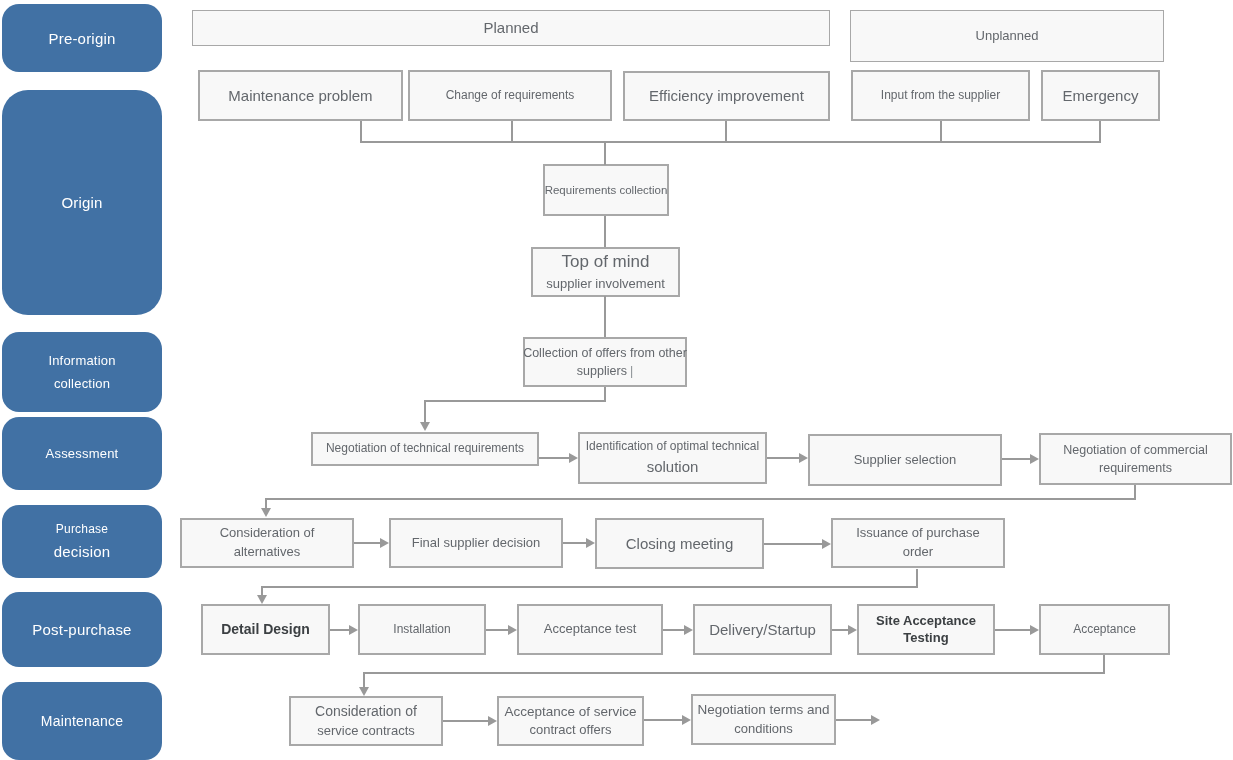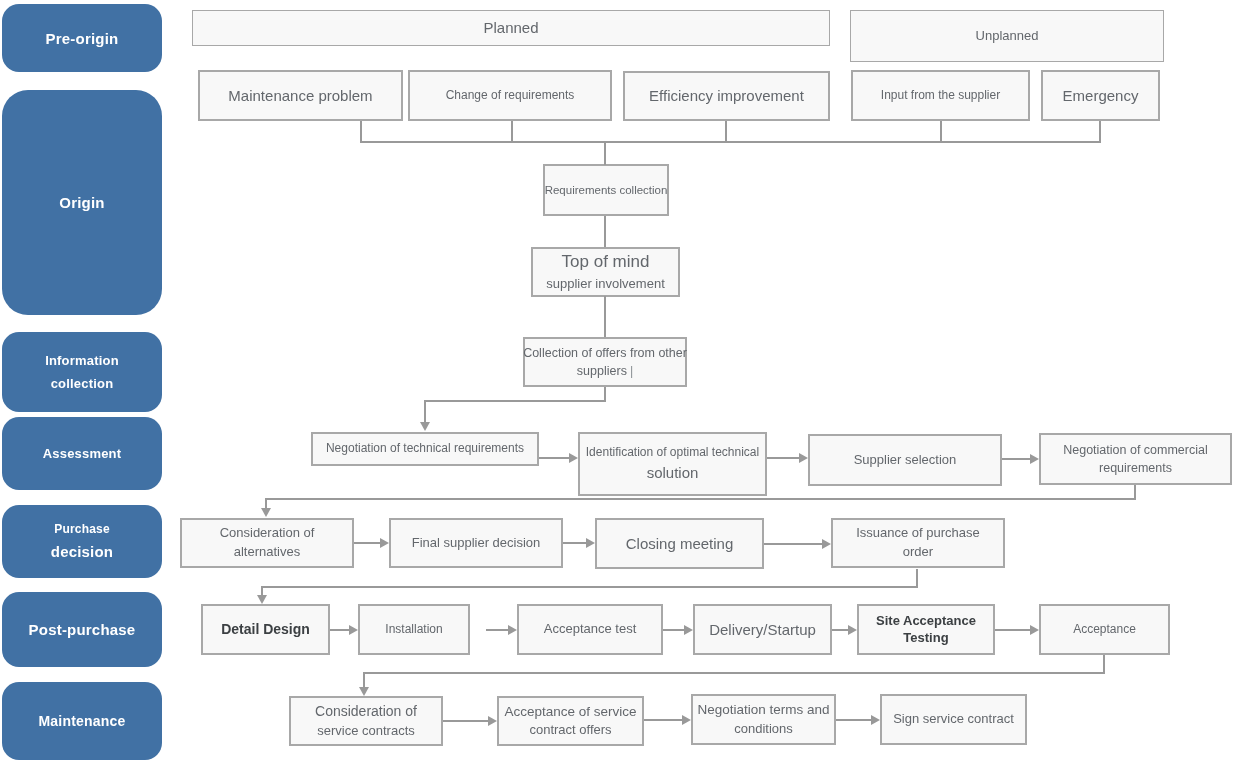--- a/index.html
+++ b/index.html
@@ -2,21 +2,21 @@
 <html style="--background: #ffffff; --stage-fill: #4171a4; --stage-text: #ffffff; --node-fill: #f8f8f8; --node-border: #a8a8a8; --node-text: #63676c; --node-text-dark: #3c4043; --connector: #999999;"><head>
 <meta charset="utf-8">
 <style>
   *{margin:0;padding:0;box-sizing:border-box}
   html,body{background:#fff}
   body{font-family:"Liberation Sans",sans-serif}
   #canvas{position:relative;width:1233px;height:760px;background:var(--background,#ffffff);overflow:hidden}
 
   .stage{position:absolute;left:2px;width:160px;background:var(--stage-fill,#4171a4);color:var(--stage-text,#fff);
          border-radius:17px;display:flex;flex-direction:column;justify-content:center;align-items:center;
-         text-align:center;font-weight:700;letter-spacing:.2px}
+         text-align:center;font-weight:400;letter-spacing:.2px}
   .stage span{display:block}
 
   .node{position:absolute;background:var(--node-fill,#f8f8f8);border:2px solid var(--node-border,#a8a8a8);
         color:var(--node-text,#63676c);display:flex;flex-direction:column;justify-content:center;align-items:center;
         text-align:center;line-height:1.45}
   .node span{display:block;white-space:nowrap}
   .node span.inl{display:inline}
   .thin{border-width:1.5px}
   .f11{font-size:11.5px}.f12{font-size:12px}.f125{font-size:12.5px}.f13{font-size:13px}
   .f135{font-size:13.5px}.f14{font-size:14px}.f15{font-size:15px}.f17{font-size:17px}
@@ -90,21 +90,21 @@
     <span class="f13">supplier involvement</span>
   </div>
   <div class="node f125" style="left:523px;top:337px;width:164px;height:50px">
     <span>Collection of offers from other</span>
     <span><span class="inl">suppliers</span><span class="inl caret">|</span></span>
   </div>
 
   <div class="node f12" style="left:311px;top:432px;width:228px;height:34px">
     <span>Negotiation of technical requirements</span>
   </div>
-  <div class="node" style="left:578px;top:432px;width:189px;height:64px">
+  <div class="node" style="left:578px;top:432px;width:189px;height:52px">
     <span class="f12">Identification of optimal technical</span>
     <span class="f15">solution</span>
   </div>
   <div class="node f13" style="left:808px;top:434px;width:194px;height:52px">
     <span>Supplier selection</span>
   </div>
   <div class="node f125" style="left:1039px;top:433px;width:193px;height:52px">
     <span>Negotiation of commercial</span>
     <span>requirements</span>
   </div>
@@ -120,21 +120,21 @@
     <span>Closing meeting</span>
   </div>
   <div class="node f13" style="left:831px;top:518px;width:174px;height:50px">
     <span>Issuance of purchase</span>
     <span>order</span>
   </div>
 
   <div class="node f14 dark" style="left:201px;top:604px;width:129px;height:51px">
     <span>Detail Design</span>
   </div>
-  <div class="node f12" style="left:358px;top:604px;width:112px;height:51px">
+  <div class="node f12" style="left:358px;top:604px;width:128px;height:51px">
     <span>Installation</span>
   </div>
   <div class="node f13" style="left:517px;top:604px;width:146px;height:51px">
     <span>Acceptance test</span>
   </div>
   <div class="node f15" style="left:693px;top:604px;width:139px;height:51px">
     <span>Delivery/Startup</span>
   </div>
   <div class="node f13 dark" style="left:857px;top:604px;width:138px;height:51px;line-height:1.3">
     <span>Site Acceptance</span>
@@ -148,23 +148,20 @@
     <span class="f14">Consideration of</span>
     <span class="f13">service contracts</span>
   </div>
   <div class="node" style="left:497px;top:696px;width:147px;height:50px">
     <span class="f135">Acceptance of service</span>
     <span class="f13">contract offers</span>
   </div>
   <div class="node" style="left:691px;top:694px;width:145px;height:51px">
     <span class="f135">Negotiation terms and</span>
     <span class="f13">conditions</span>
-  </div>
-  <div class="node f13" style="left:880px;top:694px;width:147px;height:51px">
-    <span>Sign service contract</span>
   </div>
 
   <div class="vl" style="left:360px;top:121px;height:21px"></div>
   <div class="vl" style="left:511px;top:121px;height:21px"></div>
   <div class="vl" style="left:725px;top:121px;height:21px"></div>
   <div class="vl" style="left:940px;top:121px;height:21px"></div>
   <div class="vl" style="left:1099px;top:121px;height:21px"></div>
   <div class="hl" style="left:360px;top:141px;width:741px"></div>
   <div class="vl" style="left:604px;top:141px;height:24px"></div>
 

